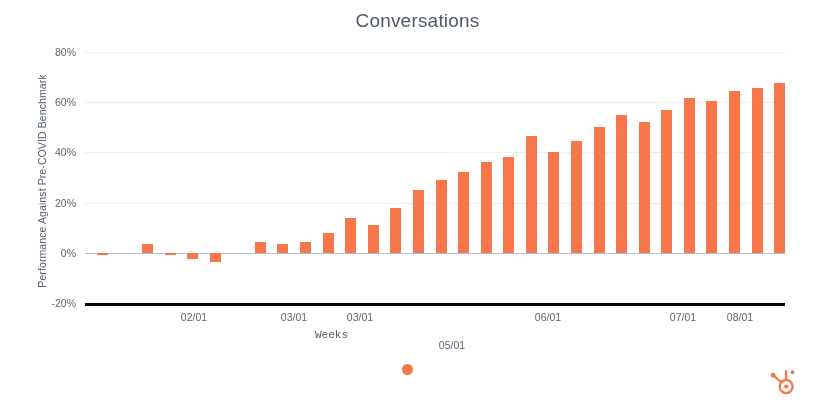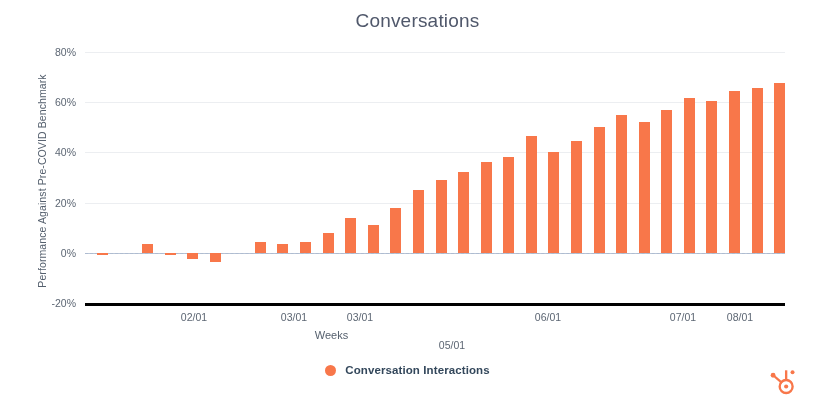--- a/index.html
+++ b/index.html
@@ -105,20 +105,21 @@
   }
 
   #x-axis-title {
     position: absolute;
     left: 0;
     top: 329px;
     width: 663px;
     text-align: center;
     font-size: 11px;
     color: #55606e;
+    font-family: Liberation Mono, monospace;
   }
 
   
   #legend {
     position: absolute;
     left: 0;
     top: 364px;
     width: 815px;
     display: flex;
     justify-content: center;
@@ -213,21 +214,20 @@
       <div class="bar" title="07/20: 60.5%" style="left: 621.468px; width: 11px; top: 48.945px; height: 151.855px; background: rgb(248, 119, 74);"></div>
       <div class="bar" title="07/27: 64.5%" style="left: 644.048px; width: 11px; top: 38.905px; height: 161.895px; background: rgb(248, 119, 74);"></div>
       <div class="bar" title="08/03: 65.5%" style="left: 666.629px; width: 11px; top: 36.395px; height: 164.405px; background: rgb(248, 119, 74);"></div>
       <div class="bar" title="08/10: 67.5%" style="left: 689.21px; width: 11px; top: 31.375px; height: 169.425px; background: rgb(248, 119, 74);"></div>
     </div>
 
   <div id="x-axis-title">Weeks</div>
 
   <div id="legend">
     <span id="legend-marker"></span>
-    <span id="legend-label">Conversation Interactions</span>
   </div>
 
   <div id="brand-logo">
     <svg viewBox="0 0 40 40" width="36" height="36" aria-hidden="true">
       <circle cx="23.5" cy="25" r="7.2" fill="none" stroke="#f8774a" stroke-width="2.6"></circle>
       <circle cx="23.5" cy="25" r="2.3" fill="#f8774a"></circle>
       <rect x="22.2" y="7" width="2.6" height="11" fill="#f8774a"></rect>
       <circle cx="9" cy="12.5" r="2.7" fill="#f8774a"></circle>
       <line x1="10.8" y1="14" x2="19" y2="21" stroke="#f8774a" stroke-width="2.4"></line>
       <circle cx="30.6" cy="9.2" r="2.2" fill="#f8774a"></circle>

